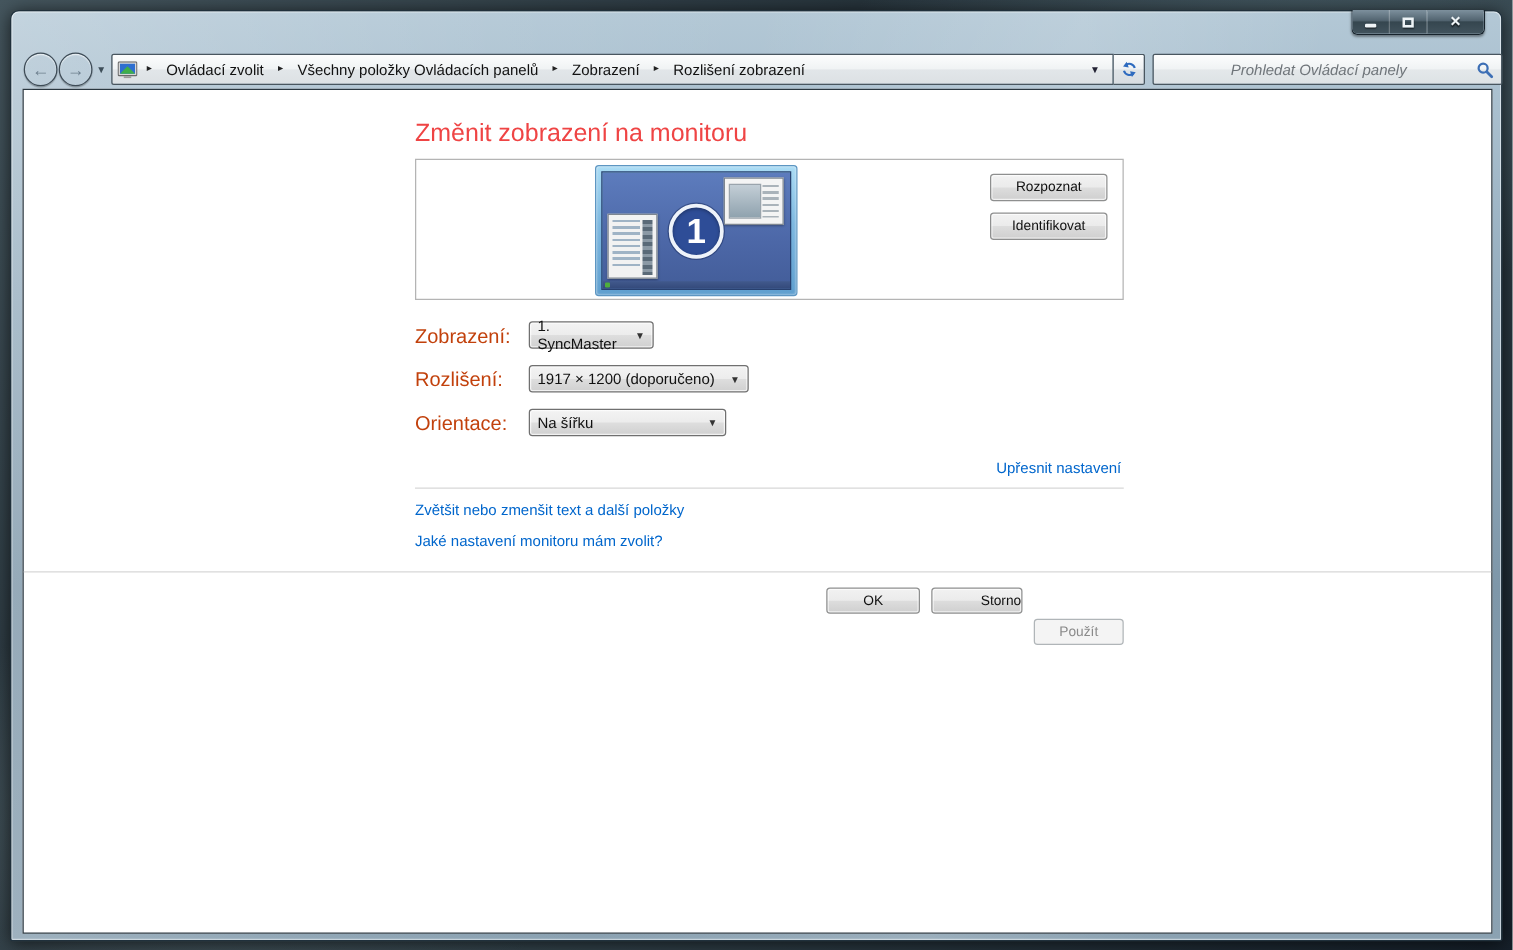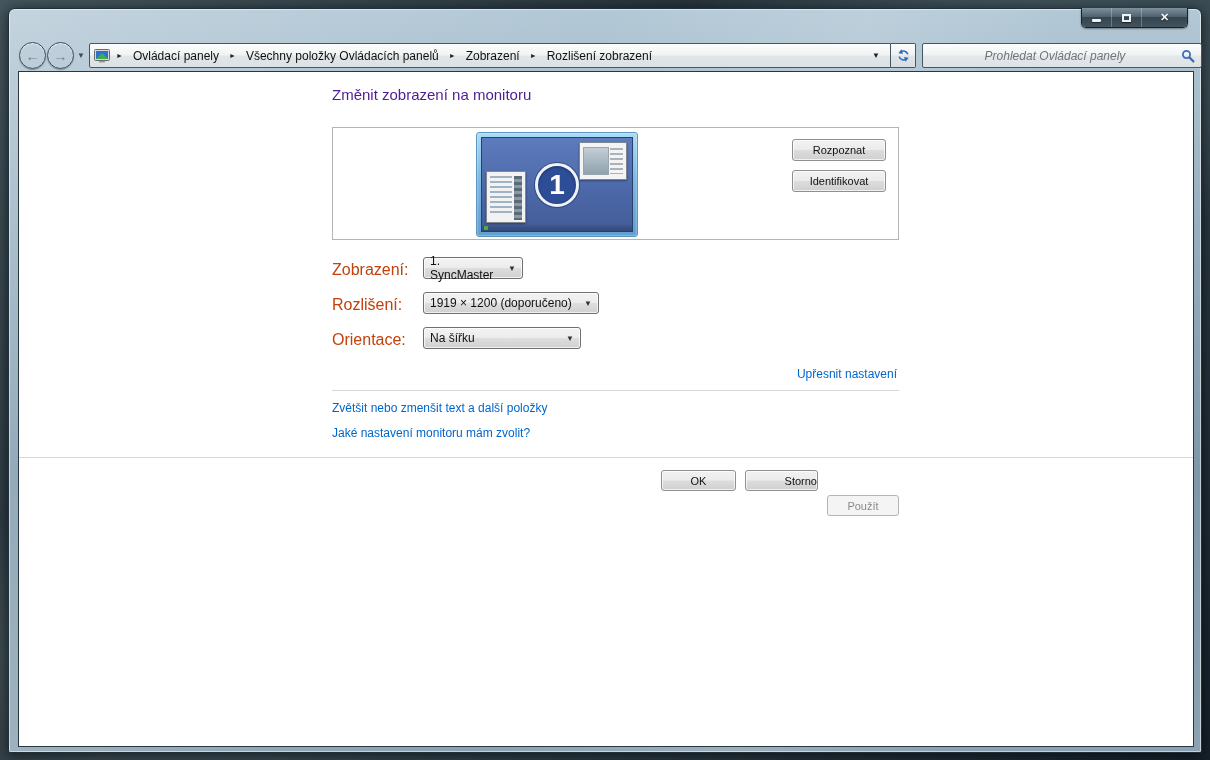--- a/index.html
+++ b/index.html
@@ -83,21 +83,21 @@
     font-family:"Liberation Sans", sans-serif; font-size:12px; font-style:italic; color:#555;text-align:center;
   }
   .searchbox input::placeholder { color:#6f757a; font-style:italic; }
 
   
   .client {
     position:absolute; left:9px; top:62px; width:1176px; height:676px;
     background:#fff; border:1px solid #2a3740;
   }
 
-  .heading { position:absolute; left:313px; top:14px; font-size:15px; color:#4c1d95; }
+  .heading { position:absolute; left:313px; top:24px; font-size:20px; color:#ef4444; }
 
   .groupbox { position:absolute; left:313px; top:55px; width:567px; height:113px; border:1px solid #b4b4b4; background:#fff; }
 
   .btn {
     position:absolute; height:22px; font-size:11px; color:#111; text-align:center;
     background:linear-gradient(180deg,#f2f2f2 0%, #ebebeb 49%, #dddddd 51%, #cfcfcf 100%);
     border:1px solid #8e8f8f; border-radius:3px; line-height:20px; cursor:default;
     box-shadow: inset 0 0 0 1px rgba(255,255,255,0.7);
   }
   .btn-detect { left:773px; top:67px; width:94px; }
@@ -192,21 +192,21 @@
     <span class="nav-chevron">▼</span>
 
     <div class="addressbar">
       <svg width="16" height="14" viewBox="0 0 16 14">
         <rect x="0.5" y="0.5" width="15" height="11" rx="1" fill="#d8d8d8" stroke="#6a6a6a"></rect>
         <rect x="2" y="2" width="12" height="8" fill="#2f6fd0"></rect>
         <path d="M2 10 L8 4 L14 10 Z" fill="#3fae4a"></path>
         <rect x="5" y="12" width="6" height="1.5" fill="#9a9a9a"></rect>
       </svg>
       <span class="crumb-sep">►</span>
-      <span class="crumb">Ovládací panely</span>
+      <span class="crumb">Ovládací zvolit</span>
       <span class="crumb-sep">►</span>
       <span class="crumb">Všechny položky Ovládacích panelů</span>
       <span class="crumb-sep">►</span>
       <span class="crumb">Zobrazení</span>
       <span class="crumb-sep">►</span>
       <span class="crumb">Rozlišení zobrazení</span>
       <span class="addr-caret">▼</span>
     </div>
 
     <div class="refreshbtn">
@@ -255,21 +255,21 @@
     <button class="btn btn-identify">Identifikovat</button>
 
     <span class="fieldlabel" style="top:189px;">Zobrazení:</span>
     <div class="combo" style="top:185px; width:100px;">
       <span>1. SyncMaster</span>
       <span class="arrow">▼</span>
     </div>
 
     <span class="fieldlabel" style="top:224px;">Rozlišení:</span>
     <div class="combo" style="top:220px; width:176px;">
-      <span>1919 × 1200 (doporučeno)</span>
+      <span>1917 × 1200 (doporučeno)</span>
       <span class="arrow">▼</span>
     </div>
 
     <span class="fieldlabel" style="top:259px;">Orientace:</span>
     <div class="combo" style="top:255px; width:158px;gap:35px;">
       <span>Na šířku</span>
       <span class="arrow">▼</span>
     </div>
 
     <a class="link advanced">Upřesnit nastavení</a>

